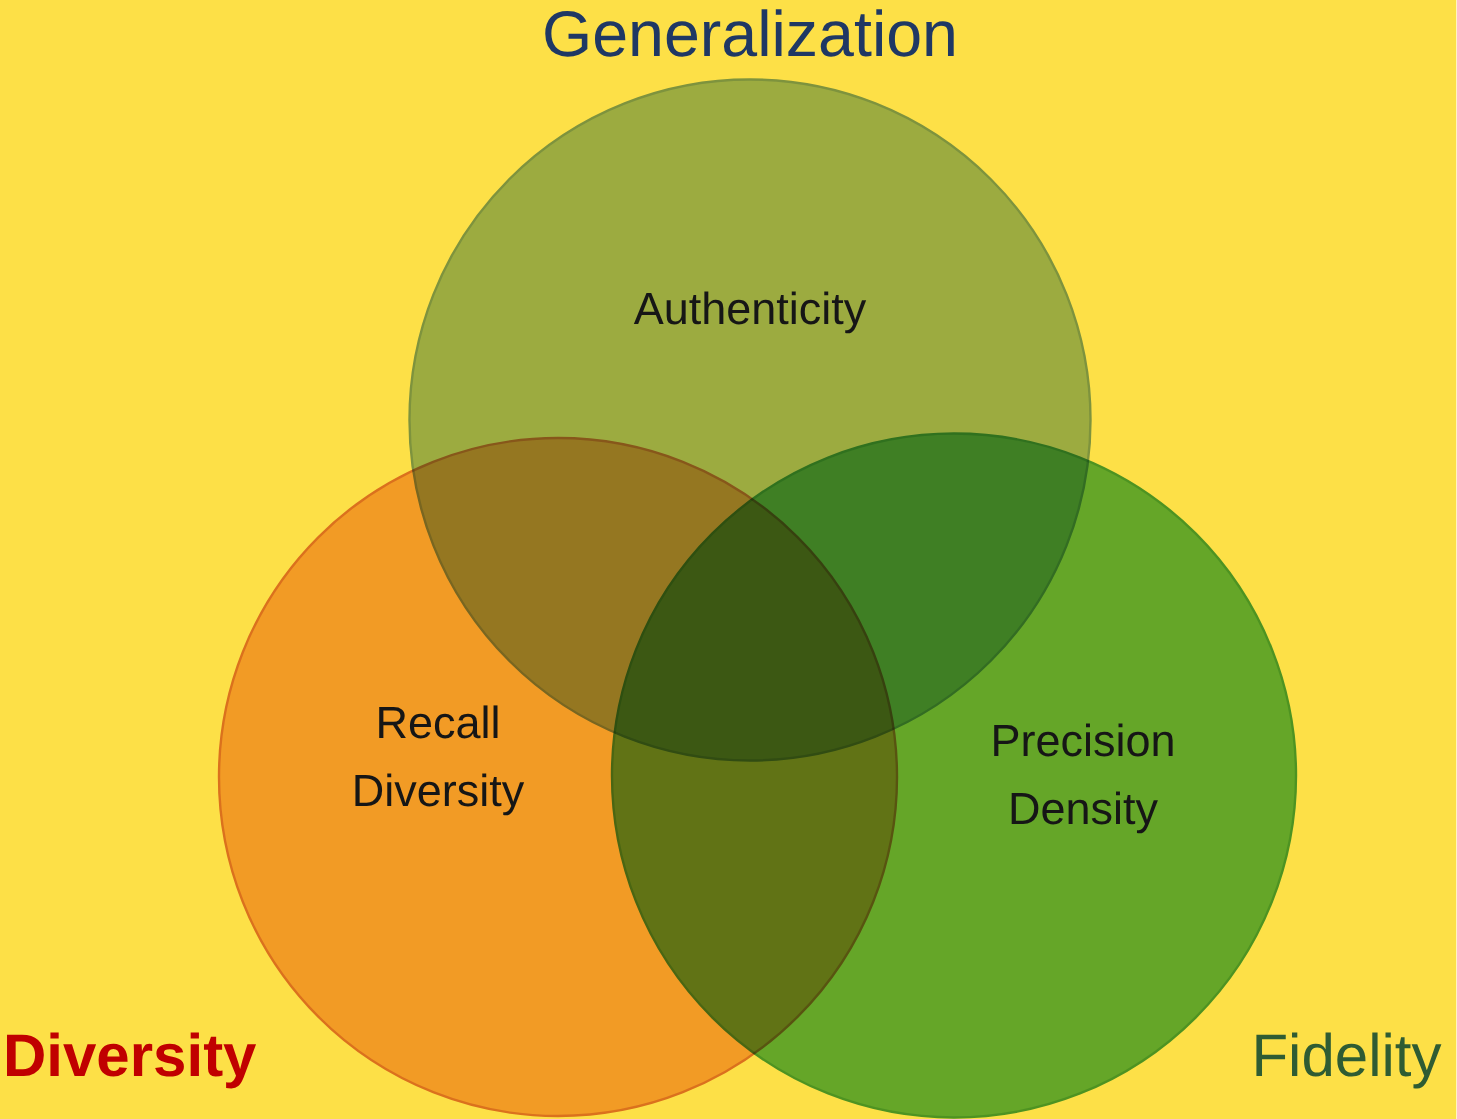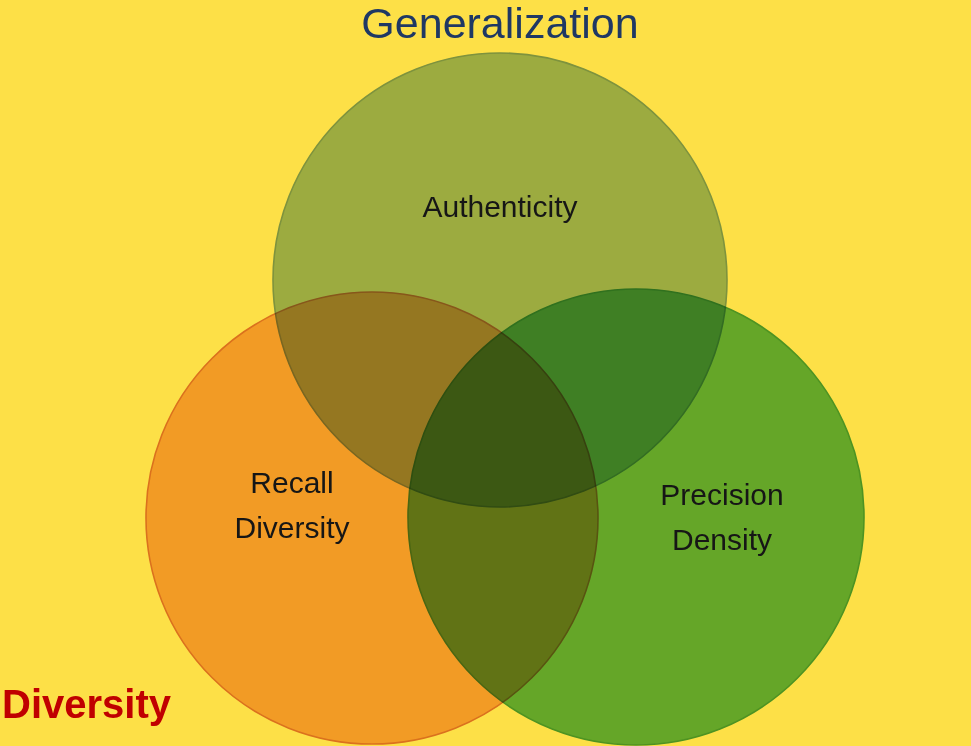--- a/index.html
+++ b/index.html
@@ -60,20 +60,21 @@
   <svg class="venn-svg" width="971" height="746" viewBox="0 0 971 746">
     <circle cx="500" cy="280" r="227" fill="#9dc3e6" stroke="#7fa7d9"></circle>
     <circle cx="372" cy="518" r="226" fill="#f4b183" stroke="#dd8166"></circle>
     <circle cx="636" cy="517" r="228" fill="#66bd8d" stroke="#4ea876"></circle>
   </svg>
 
   <div class="label title-label" style="left: 500px; top: 0px; color: rgb(31, 56, 100);">Generalization</div>
 
   <div class="label corner-label" style="left: 2px; top: 682px; color: rgb(192, 0, 0); font-weight: bold;">Diversity</div>
 
+  <div class="label corner-label" style="right: 10px; top: 682px; color: rgb(47, 92, 51);">Fidelity</div>
 
   <div class="region-text single" style="left: 500px; top: 189px;">
     <div>Authenticity</div>
   </div>
 
   <div class="region-text" style="left: 292px; top: 460px;">
     <div>Recall</div>
     <div>Diversity</div>
   </div>
 

